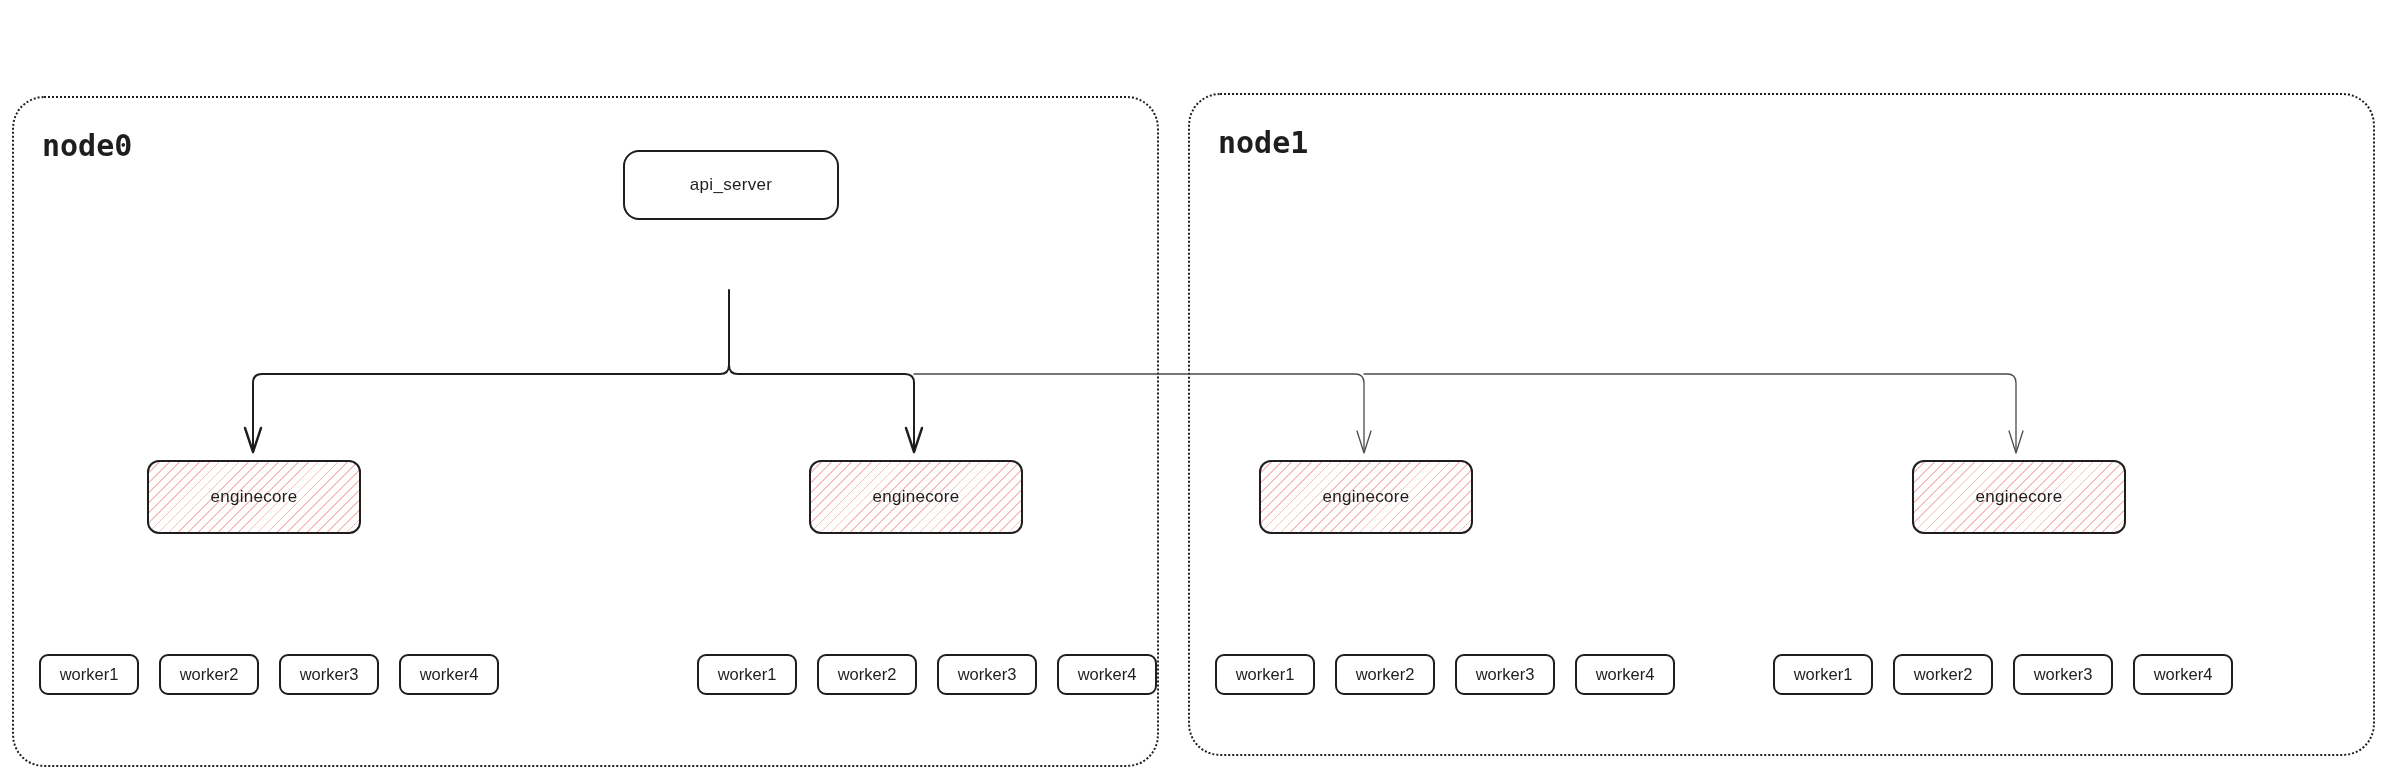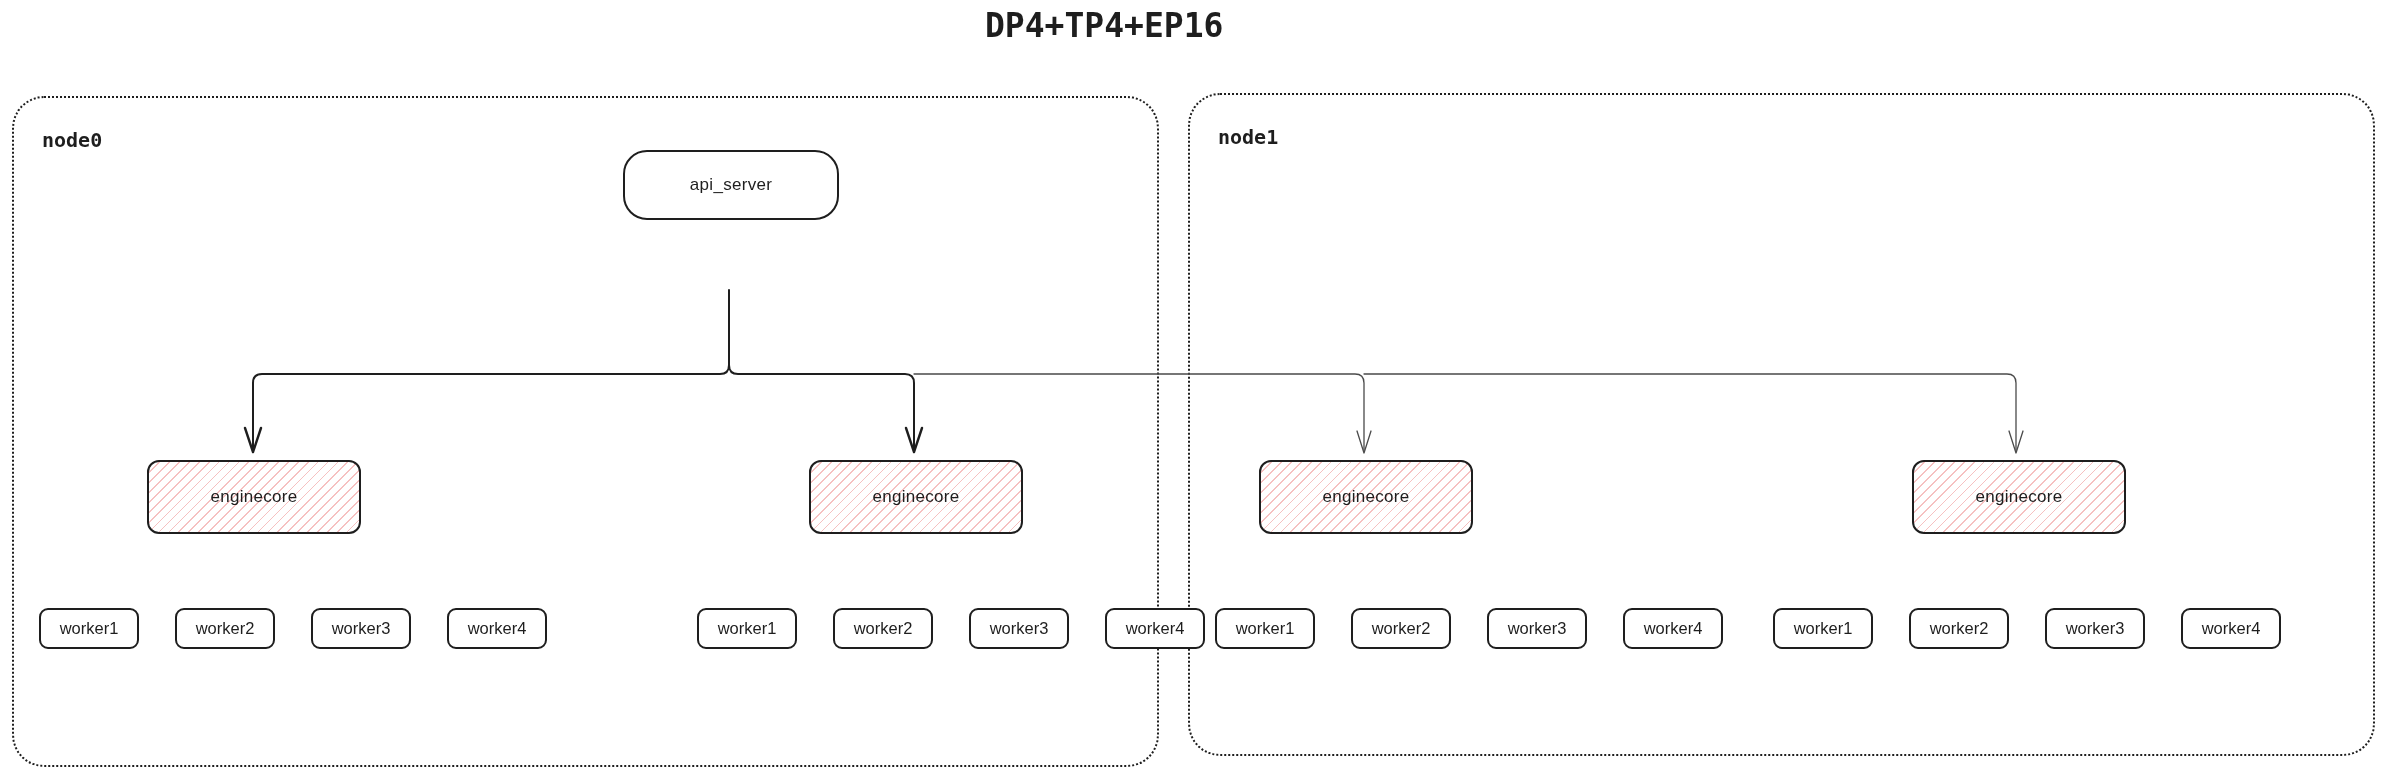--- a/index.html
+++ b/index.html
@@ -8,52 +8,51 @@
   .canvas{position:absolute;inset:0;}
 
   .title{position:absolute;left:985px;top:6px;
          font-family:"DejaVu Sans Mono",monospace;font-size:33px;font-weight:600;
          color:#1e1e1e;white-space:nowrap;}
 
   .node{position:absolute;border:2.5px dotted #1e1e1e;border-radius:32px;background:transparent;}
   .node0{left:12px;top:96px;width:1143px;height:667px;}
   .node1{left:1188px;top:93px;width:1183px;height:659px;}
   .node-label{position:absolute;left:28px;top:30px;
-              font-family:"DejaVu Sans Mono",monospace;font-size:20px;font-weight:700;
+              font-family:"DejaVu Sans Mono",monospace;font-size:30px;font-weight:700;
               color:#1e1e1e;}
 
   .connectors{position:absolute;left:0;top:0;width:2383px;height:773px;z-index:1;}
 
   .box{position:absolute;border:2px solid #1e1e1e;background:#ffffff;
        display:flex;align-items:center;justify-content:center;
        font-size:17px;letter-spacing:.3px;color:#1e1e1e;z-index:2;}
-  .api-box{left:623px;top:150px;width:212px;height:66px;border-radius:24px;}
+  .api-box{left:623px;top:150px;width:212px;height:66px;border-radius:16px;}
   .async-box{left:623px;top:218px;width:212px;height:70px;border-radius:16px;
        background:repeating-linear-gradient(135deg, rgba(64,192,87,0.42) 0 1.4px, transparent 1.4px 8px) #ffffff;}
   .engine-box{top:460px;width:210px;height:70px;border-radius:12px;
        background:repeating-linear-gradient(135deg, rgba(224,49,49,0.30) 0 1.2px, transparent 1.2px 7px) #ffffff;}
   .engine-1{left:147px;}
   .engine-2{left:809px;}
   .engine-3{left:1259px;}
   .engine-4{left:1912px;}
 
-  .worker-group{position:absolute;top:608px;display:flex;gap:36px;z-index:2;}
+  .worker-group{position:absolute;top:654px;display:flex;gap:20px;z-index:2;}
   .wg-1{left:39px;}
   .wg-2{left:697px;}
   .wg-3{left:1215px;}
   .wg-4{left:1773px;}
   .worker{width:96px;height:37px;border:2px solid #1e1e1e;border-radius:9px;background:#ffffff;
           display:flex;align-items:center;justify-content:center;font-size:16.5px;color:#1e1e1e;}
 </style>
 </head>
 <body>
 
 <div class="canvas">
 
-  <div class="title">DP4+TP4+EP16</div>
 
   <div class="node node0">
     <div class="node-label">node0</div>
   </div>
   <div class="node node1">
     <div class="node-label">node1</div>
   </div>
 
   <svg class="connectors" viewBox="0 0 2383 773" xmlns="http://www.w3.org/2000/svg">
 

